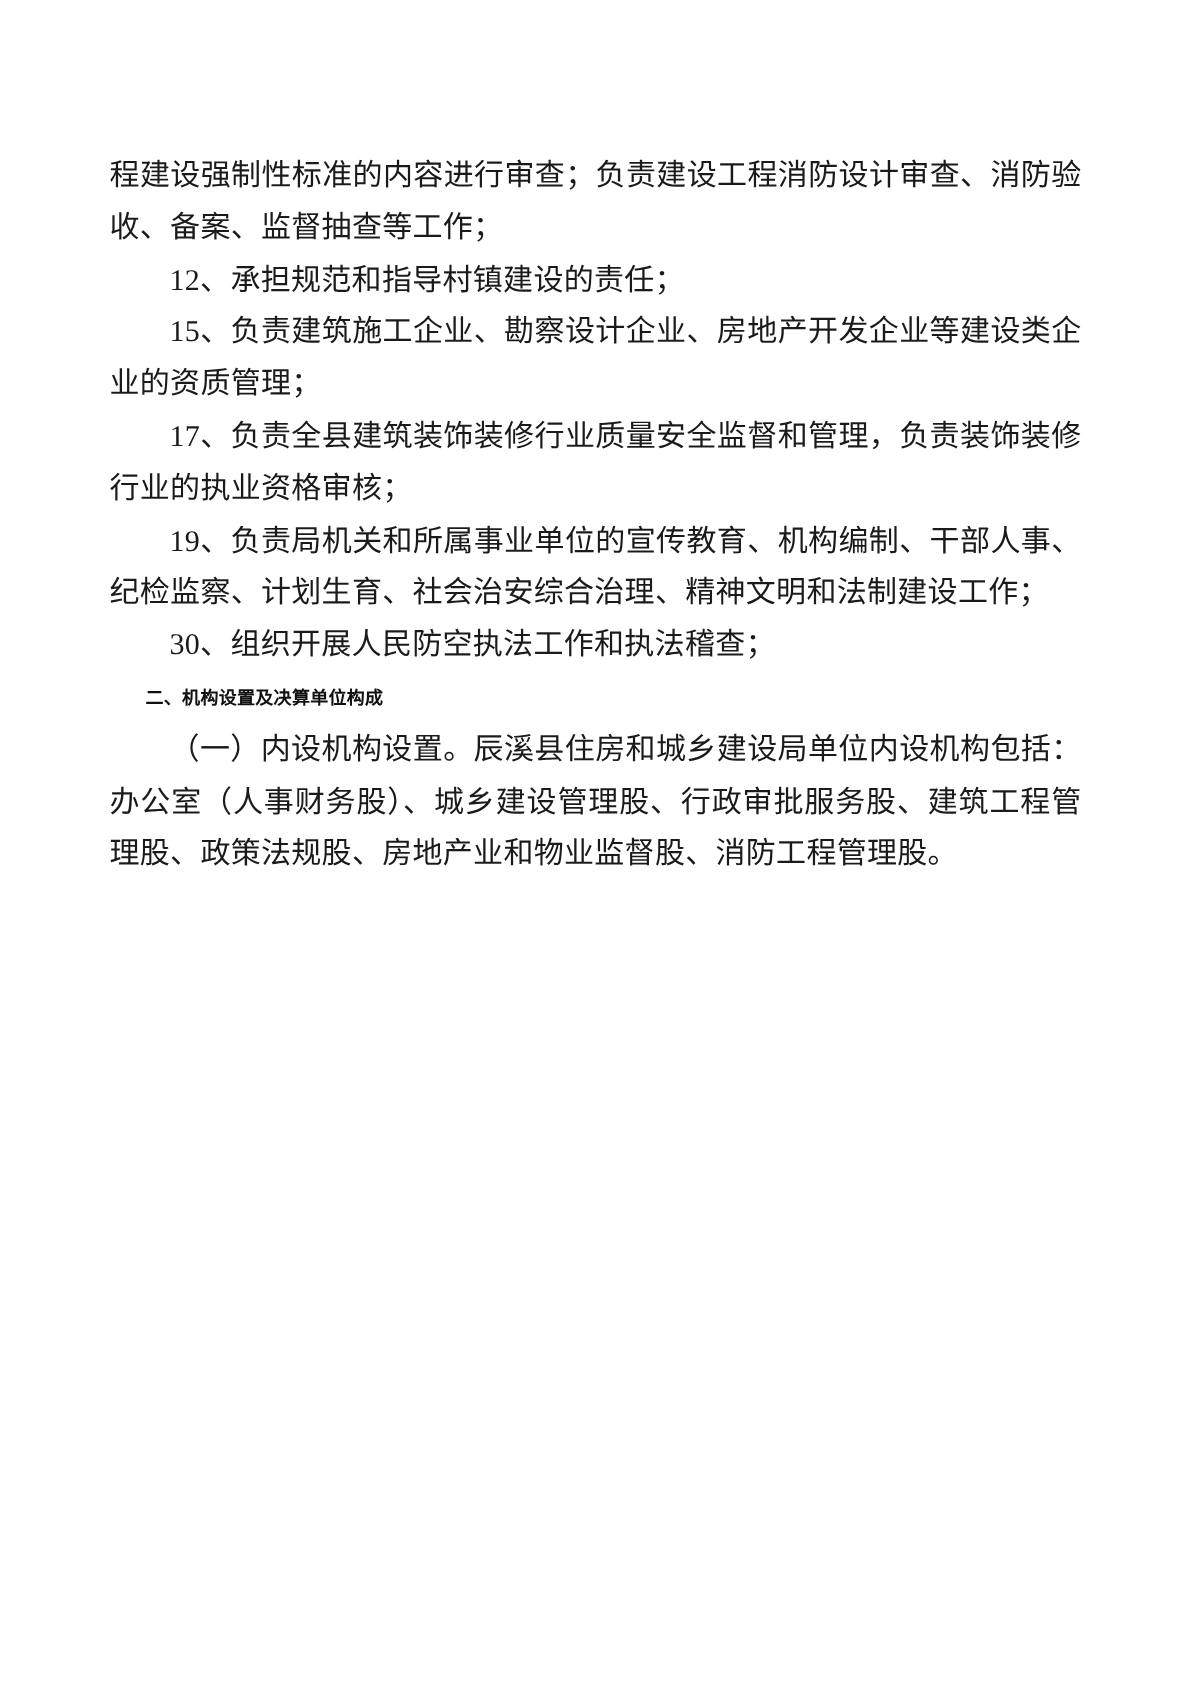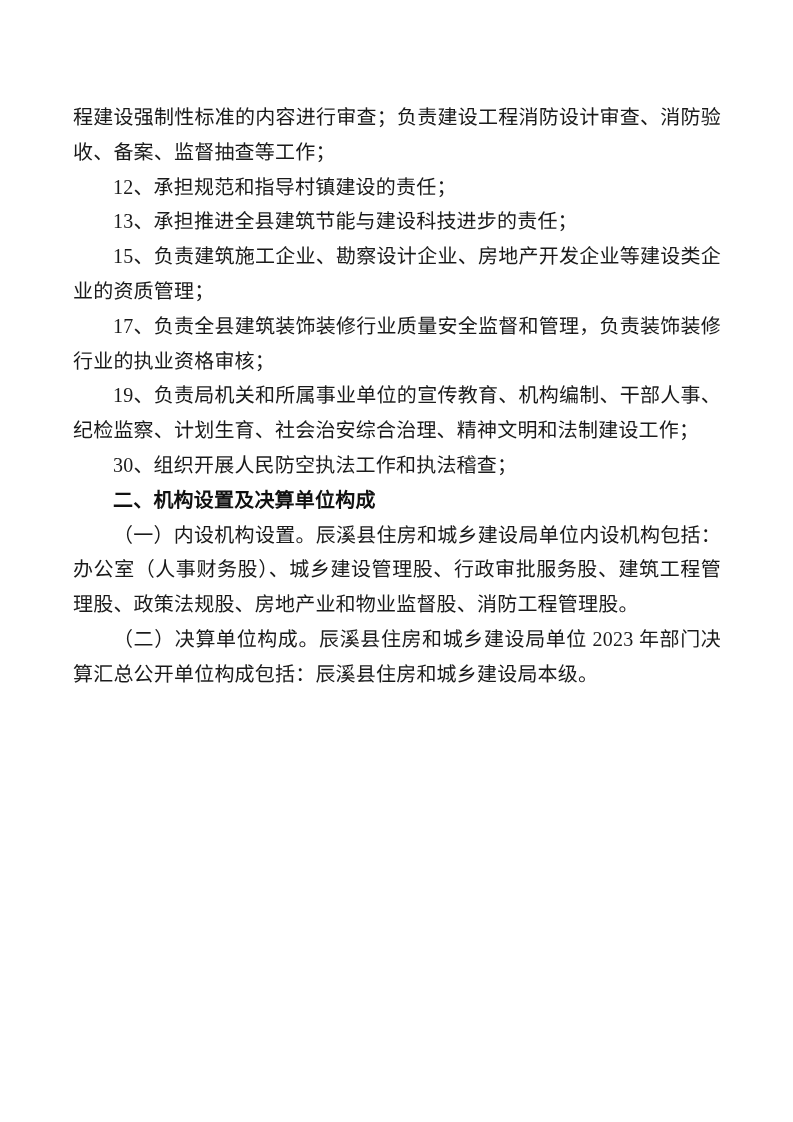--- a/index.html
+++ b/index.html
@@ -27,52 +27,50 @@
     line-height: 34.8px;
     color: #1a1a1a;
     text-align: justify;
     text-justify: inter-ideograph;
     letter-spacing: 0.2px;
   }
   .indent { text-indent: 2em; }
   .heading {
     font-family: "Liberation Sans", "DejaVu Sans", sans-serif;
     font-weight: 700;
-    font-size: 20px;
+    font-size: 12px;
     line-height: 34.8px;
     color: #111111;
     text-align: justify;
     text-indent: 2em;
     letter-spacing: 0.2px;
   }
 </style>
 </head>
 <body>
 
 <div class="page">
   <div class="content">
 
     <p class="body-text">程建设强制性标准的内容进行审查；负责建设工程消防设计审查、消防验收、备案、监督抽查等工作；</p>
 
     <p class="body-text indent">12、承担规范和指导村镇建设的责任；</p>
 
-    <p class="body-text indent">13、承担推进全县建筑节能与建设科技进步的责任；</p>
 
 
     <p class="body-text indent">15、负责建筑施工企业、勘察设计企业、房地产开发企业等建设类企业的资质管理；</p>
 
 
     <p class="body-text indent">17、负责全县建筑装饰装修行业质量安全监督和管理，负责装饰装修行业的执业资格审核；</p>
 
 
     <p class="body-text indent">19、负责局机关和所属事业单位的宣传教育、机构编制、干部人事、纪检监察、计划生育、社会治安综合治理、精神文明和法制建设工作；</p>
 
     <p class="body-text indent">30、组织开展人民防空执法工作和执法稽查；</p>
 
 
     <h2 class="heading">二、机构设置及决算单位构成</h2>
 
     <p class="body-text indent">（一）内设机构设置。辰溪县住房和城乡建设局单位内设机构包括：办公室（人事财务股）、城乡建设管理股、行政审批服务股、建筑工程管理股、政策法规股、房地产业和物业监督股、消防工程管理股。</p>
 
-    <p class="body-text indent">（二）决算单位构成。辰溪县住房和城乡建设局单位 2023 年部门决算汇总公开单位构成包括：辰溪县住房和城乡建设局本级。</p>
 
   </div>
 </div>
 
 </body></html>

